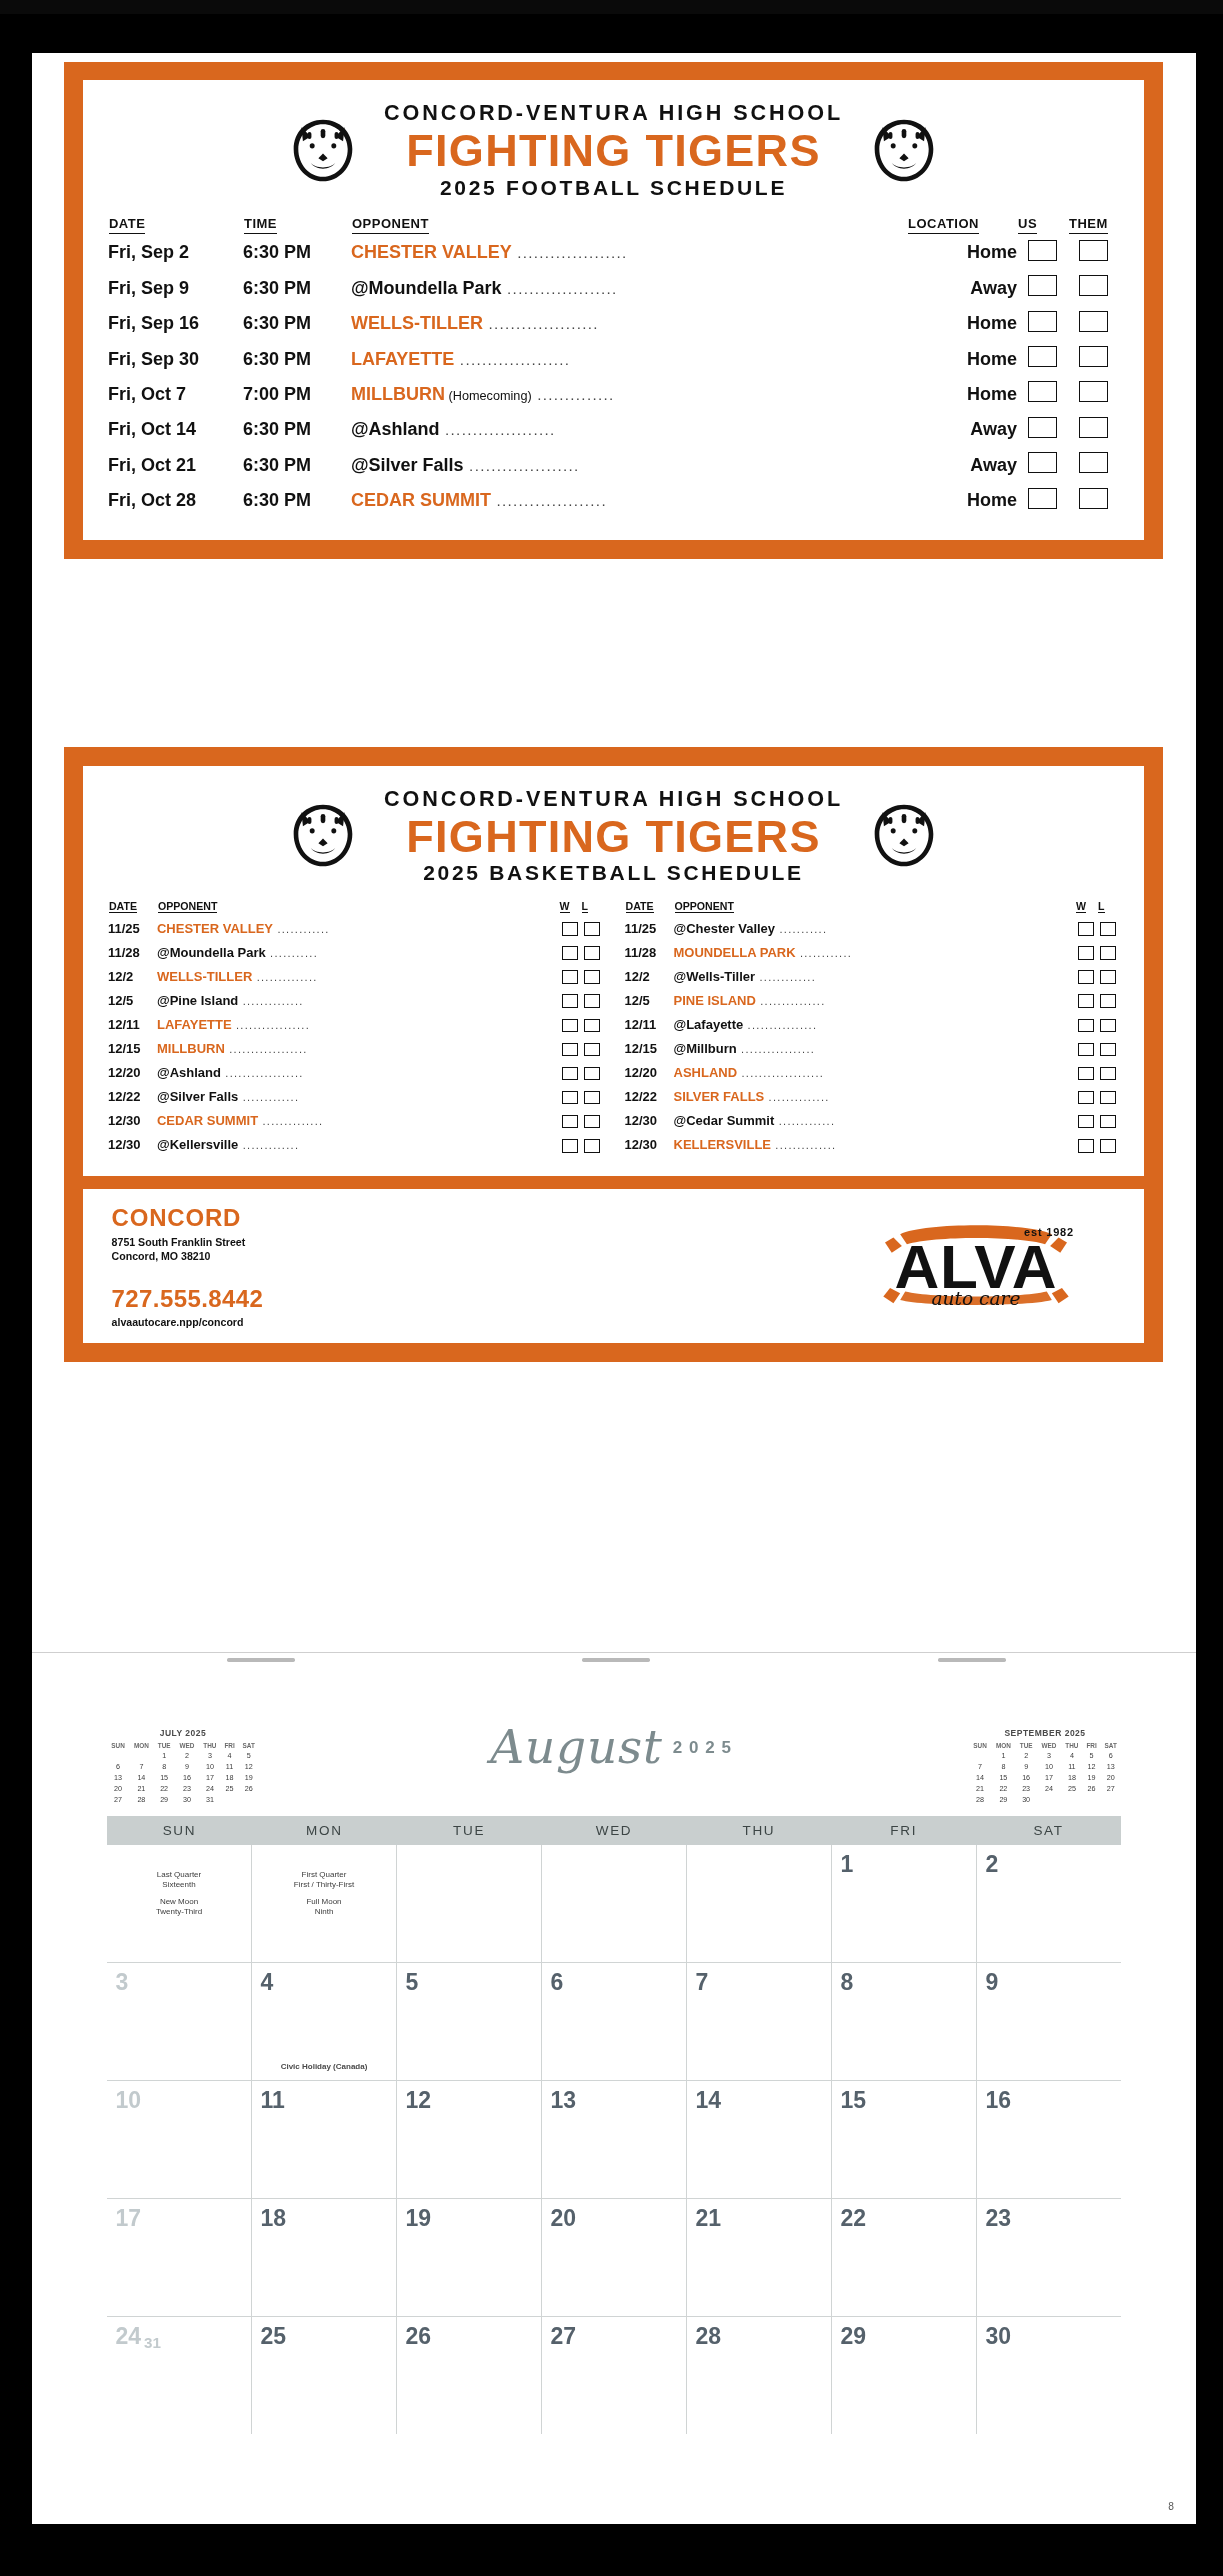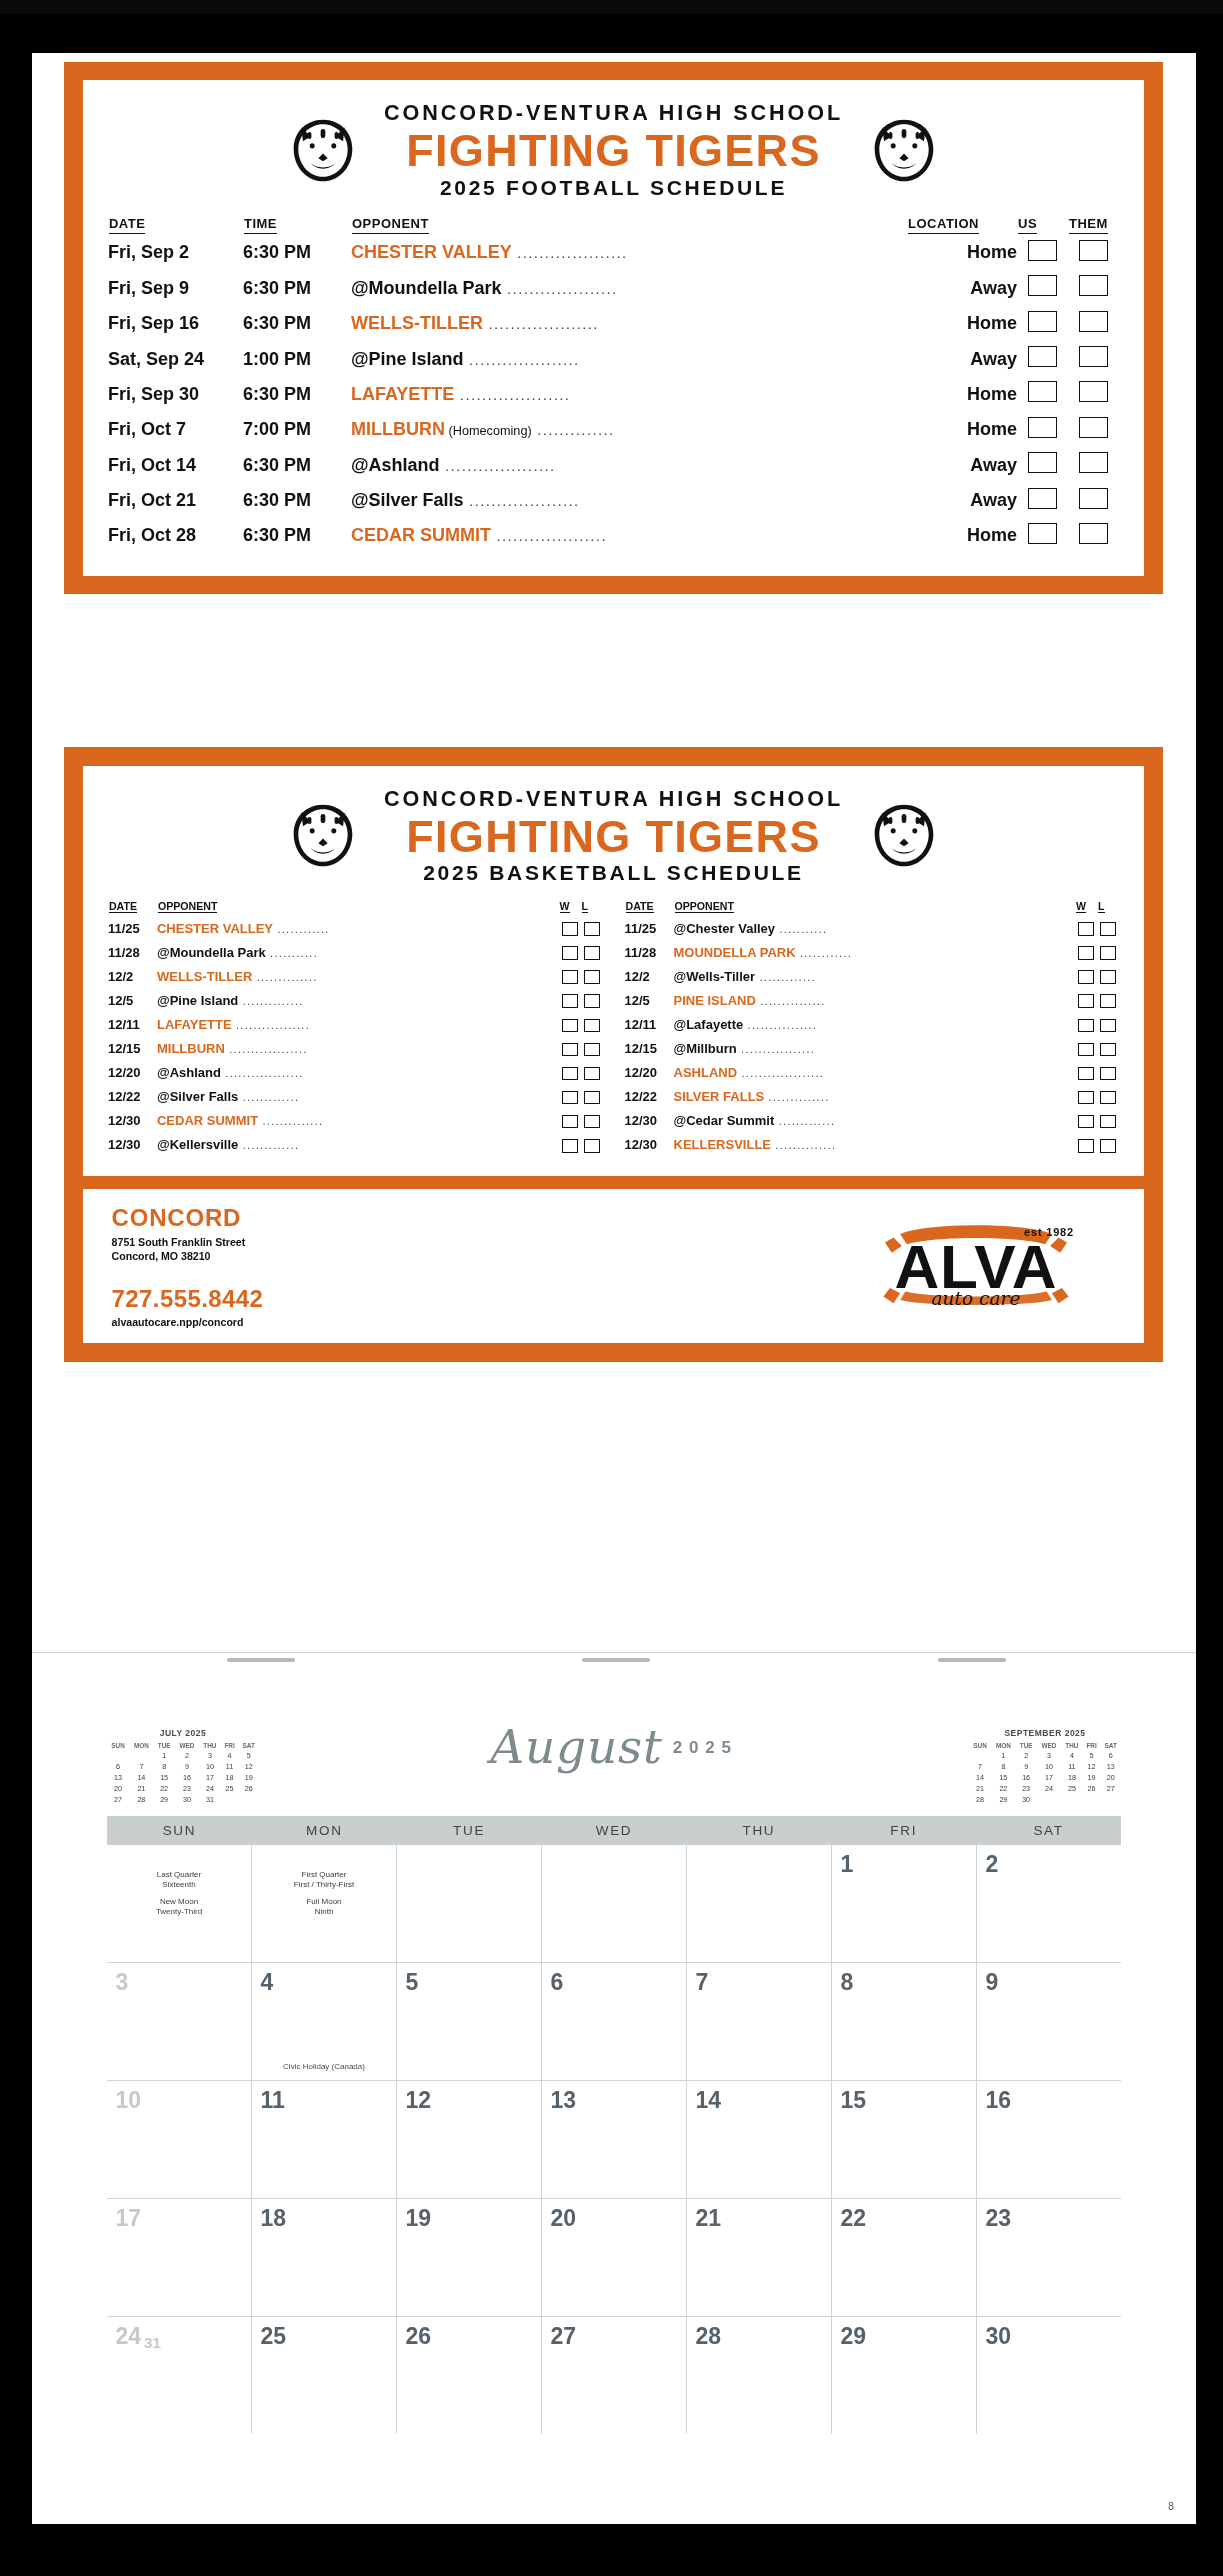--- a/index.html
+++ b/index.html
@@ -414,28 +414,20 @@
                 <td class="fb-opp"><span class="opp-away">@Moundella Park</span><span class="dots"> ....................</span></td>
                 <td class="fb-loc">Away</td>
                 <td class="fb-us"><span class="chk"></span></td>
                 <td class="fb-them"><span class="chk"></span></td>
               </tr>
               <tr>
                 <td class="fb-date">Fri, Sep 16</td>
                 <td class="fb-time">6:30 PM</td>
                 <td class="fb-opp"><span class="opp-home">WELLS-TILLER</span><span class="dots"> ....................</span></td>
                 <td class="fb-loc">Home</td>
-                <td class="fb-us"><span class="chk"></span></td>
-                <td class="fb-them"><span class="chk"></span></td>
-              </tr>
-              <tr>
-                <td class="fb-date">Sat, Sep 24</td>
-                <td class="fb-time">1:00 PM</td>
-                <td class="fb-opp"><span class="opp-away">@Pine Island</span><span class="dots"> ....................</span></td>
-                <td class="fb-loc">Away</td>
                 <td class="fb-us"><span class="chk"></span></td>
                 <td class="fb-them"><span class="chk"></span></td>
               </tr>
               <tr>
                 <td class="fb-date">Fri, Sep 30</td>
                 <td class="fb-time">6:30 PM</td>
                 <td class="fb-opp"><span class="opp-home">LAFAYETTE</span><span class="dots"> ....................</span></td>
                 <td class="fb-loc">Home</td>
                 <td class="fb-us"><span class="chk"></span></td>
                 <td class="fb-them"><span class="chk"></span></td>
@@ -886,21 +878,21 @@
             <div class="cell">
               <div class="daynum">2</div>
             </div>
           </div>
           <div class="week">
             <div class="cell">
               <div class="daynum muted">3</div>
             </div>
             <div class="cell">
               <div class="daynum">4</div>
-              <div class="note" style="bottom: 8.5px;">Civic Holiday (Canada)</div>
+              <div class="note" style="bottom: 8.5px; font-weight: bold;">Civic Holiday (Canada)</div>
             </div>
             <div class="cell">
               <div class="daynum">5</div>
             </div>
             <div class="cell">
               <div class="daynum">6</div>
             </div>
             <div class="cell">
               <div class="daynum">7</div>
             </div>

